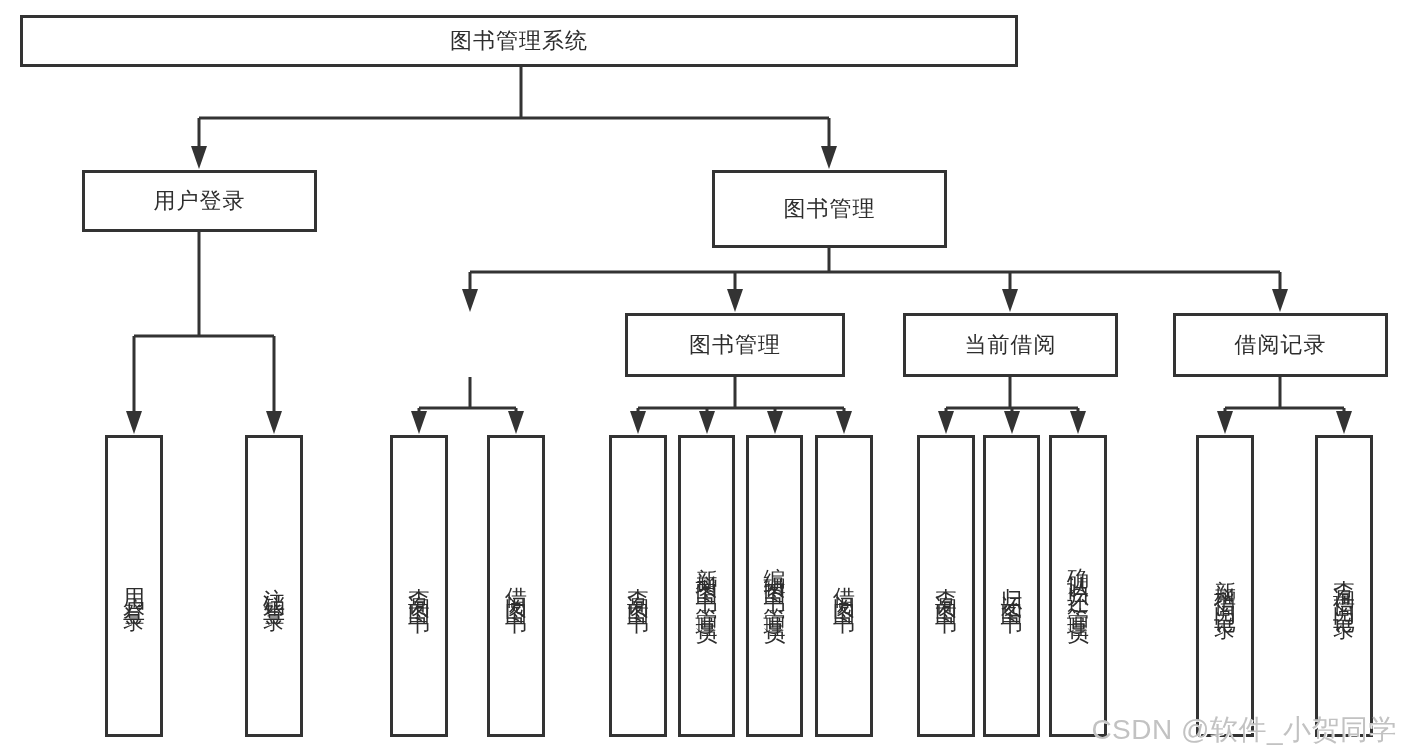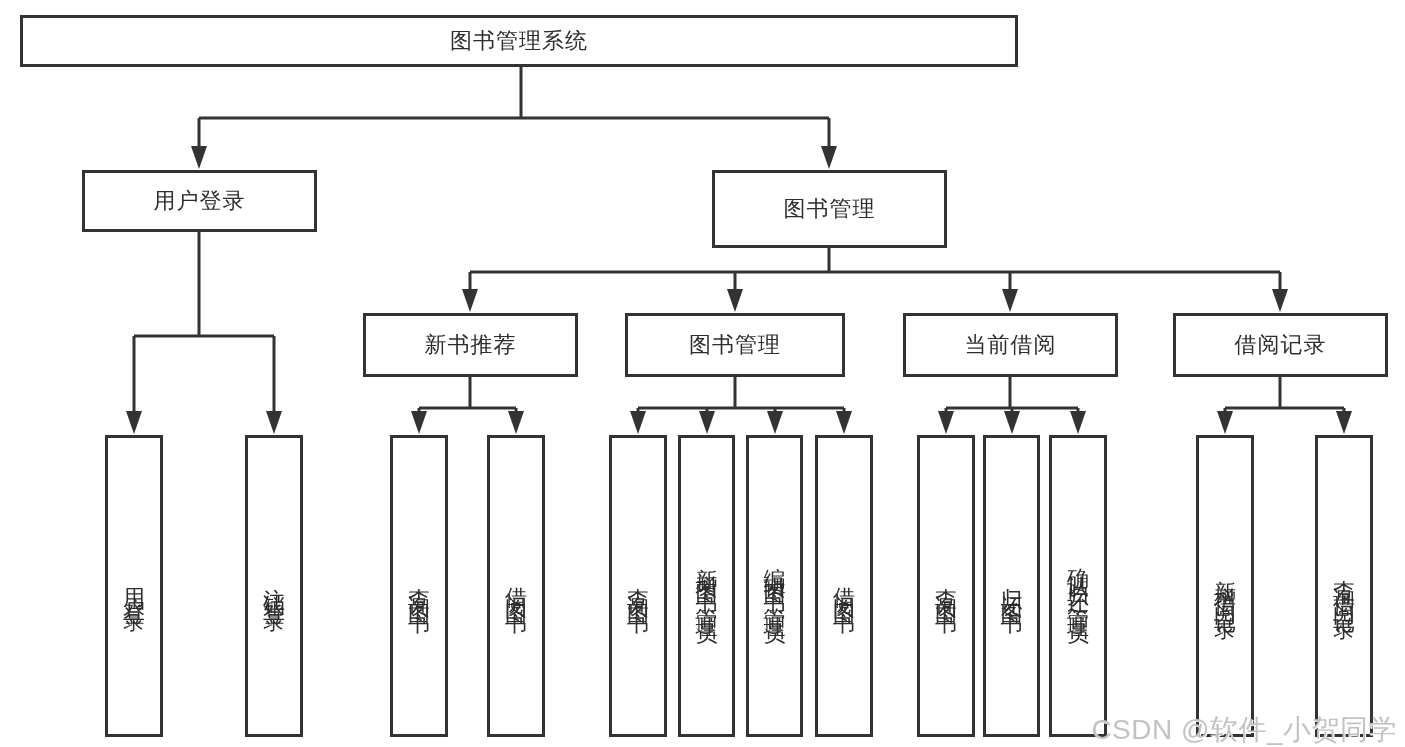--- a/index.html
+++ b/index.html
@@ -133,23 +133,20 @@
     <span>图书管理系统</span>
   </div>
 
   <div class="box hbox n-user-login">
     <span>用户登录</span>
   </div>
   <div class="box hbox n-book-mgmt">
     <span>图书管理</span>
   </div>
 
-  <div class="box hbox n-new-book-rec">
-    <span>新书推荐</span>
-  </div>
   <div class="box hbox n-book-borrow">
     <span>图书管理</span>
   </div>
   <div class="box hbox n-current-borrow">
     <span>当前借阅</span>
   </div>
   <div class="box hbox n-borrow-record">
     <span>借阅记录</span>
   </div>
 

